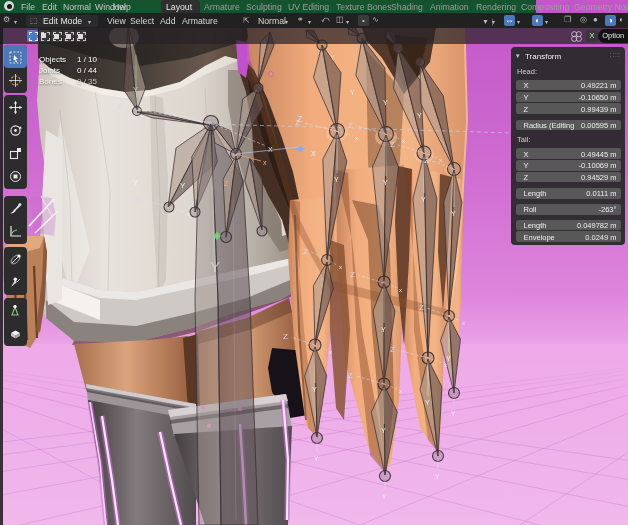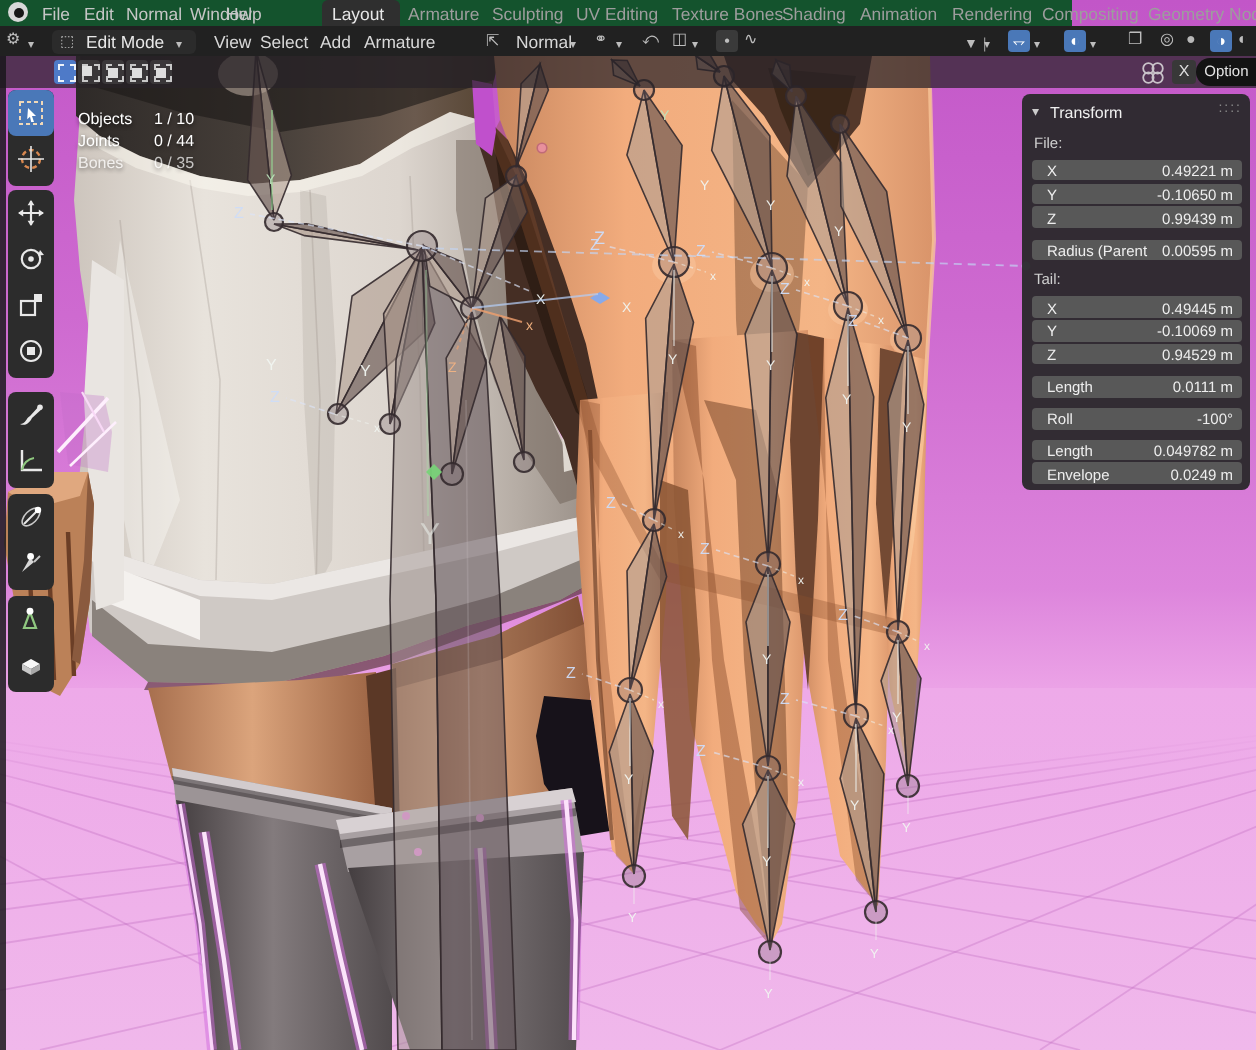--- a/index.html
+++ b/index.html
@@ -559,35 +559,35 @@
   </div>
   <div id="stats">
     <div>Objects<span class="v">1 / 10</span></div>
     <div>Joints<span class="v">0 / 44</span></div>
     <div style="opacity:.7">Bones<span class="v">0 / 35</span></div>
   </div>
   <div id="npanel">
     <span class="car">▾</span>
     <span class="hdr">Transform</span>
     <span class="dots">::::</span>
-    <span class="lbl" style="top:19.5px">File:</span>
+    <span class="lbl" style="top:19.5px">Head:</span>
     <div class="prow" style="top:32.9px">
       <span class="n">X</span>
       <span class="val">0.49221 m</span>
     </div>
     <div class="prow" style="top:44.6px">
       <span class="n">Y</span>
       <span class="val">-0.10650 m</span>
     </div>
     <div class="prow" style="top:56.4px">
       <span class="n">Z</span>
       <span class="val">0.99439 m</span>
     </div>
     <div class="prow" style="top:72.7px">
-      <span class="n">Radius (Parent</span>
+      <span class="n">Radius (Editing</span>
       <span class="val">0.00595 m</span>
     </div>
     <span class="lbl" style="top:87.5px">Tail:</span>
     <div class="prow" style="top:101.2px">
       <span class="n">X</span>
       <span class="val">0.49445 m</span>
     </div>
     <div class="prow" style="top:113px">
       <span class="n">Y</span>
       <span class="val">-0.10069 m</span>
@@ -595,21 +595,21 @@
     <div class="prow" style="top:124.8px">
       <span class="n">Z</span>
       <span class="val">0.94529 m</span>
     </div>
     <div class="prow" style="top:141.1px">
       <span class="n">Length</span>
       <span class="val">0.0111 m</span>
     </div>
     <div class="prow" style="top:157.1px">
       <span class="n">Roll</span>
-      <span class="val">-100°</span>
+      <span class="val">-263°</span>
     </div>
     <div class="prow" style="top:172.6px">
       <span class="n">Length</span>
       <span class="val">0.049782 m</span>
     </div>
     <div class="prow" style="top:184.3px">
       <span class="n">Envelope</span>
       <span class="val">0.0249 m</span>
     </div>
   </div>

